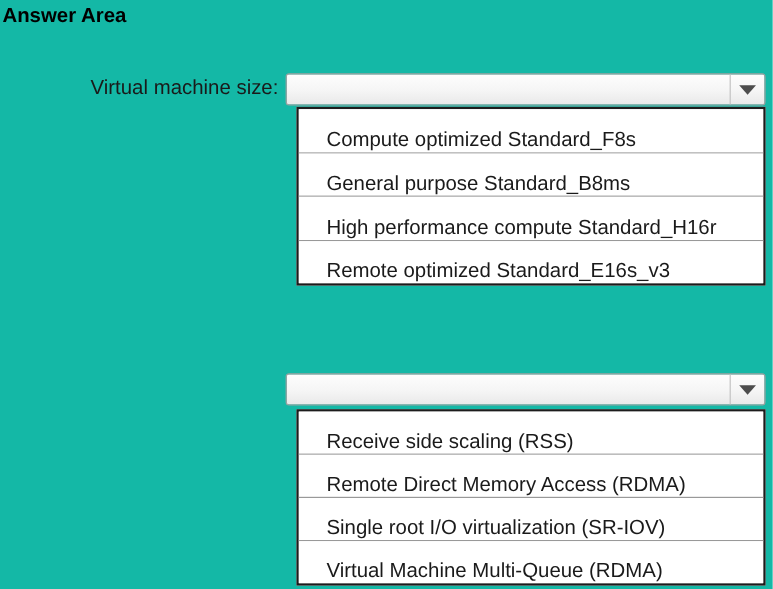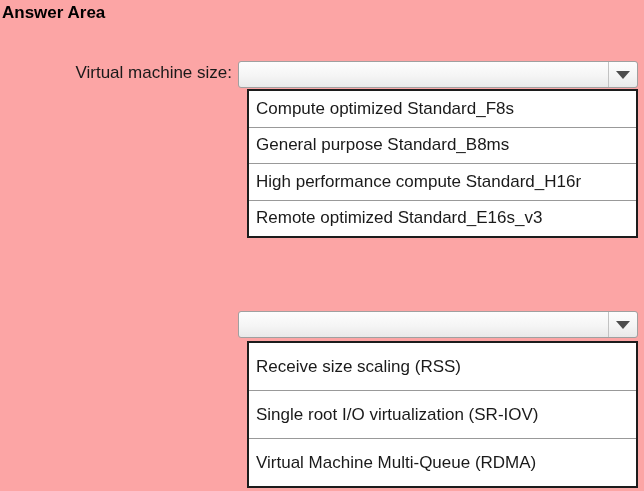--- a/index.html
+++ b/index.html
@@ -3,21 +3,21 @@
 <meta charset="utf-8">
 <style>
   * { box-sizing: border-box; margin: 0; padding: 0; }
   html, body { background: #ffffff; }
   body { font-family: "Liberation Sans", sans-serif; color: #1a1a1a; }
 
   .canvas {
     position: relative;
     width: 644px;
     height: 491px;
-    background: #fca5a5;
+    background: #14b8a6;
     overflow: hidden;
   }
 
   .page-title {
     position: absolute;
     left: 2px;
     top: 3px;
     font-size: 17px;
     font-weight: bold;
     color: #000000;
@@ -87,22 +87,22 @@
     background: #ffffff;
     display: flex;
     flex-direction: column;
   }
   .options-list.list1 { top: 89px;  height: 149px; }
   .options-list.list2 { top: 341px; height: 147px; }
 
   .option-row {
     flex: 1;
     display: flex;
-    align-items: center;
-    padding-left: 7px;
+    align-items: flex-end;
+    padding-left: 23px;
     border-bottom: 1px solid #999999;
     font-size: 17px;
     color: #1a1a1a;
     background: #ffffff;
     cursor: pointer;
     white-space: nowrap;
     overflow: hidden;
   }
   .option-row:last-child { border-bottom: none; }
 </style>
@@ -140,21 +140,24 @@
 
   <div class="dropdown dd2">
     <div class="value"></div>
     <div class="arrow-btn">
       <span class="caret-down"></span>
     </div>
   </div>
 
   <div class="options-list list2">
     <div class="option-row">
-      <span>Receive size scaling (RSS)</span>
+      <span>Receive side scaling (RSS)</span>
+    </div>
+    <div class="option-row">
+      <span>Remote Direct Memory Access (RDMA)</span>
     </div>
     <div class="option-row">
       <span>Single root I/O virtualization (SR-IOV)</span>
     </div>
     <div class="option-row">
       <span>Virtual Machine Multi-Queue (RDMA)</span>
     </div>
   </div>
 
 </div>

